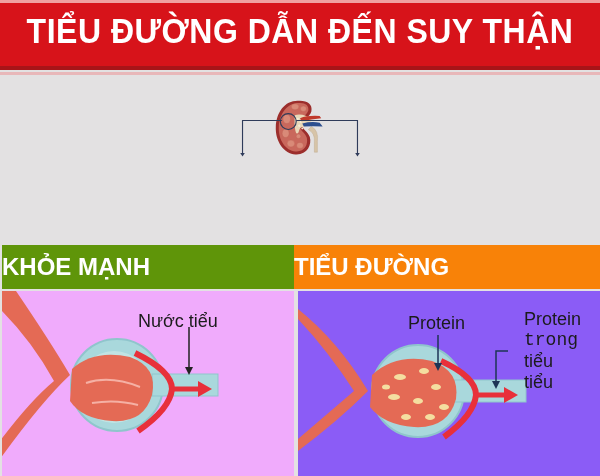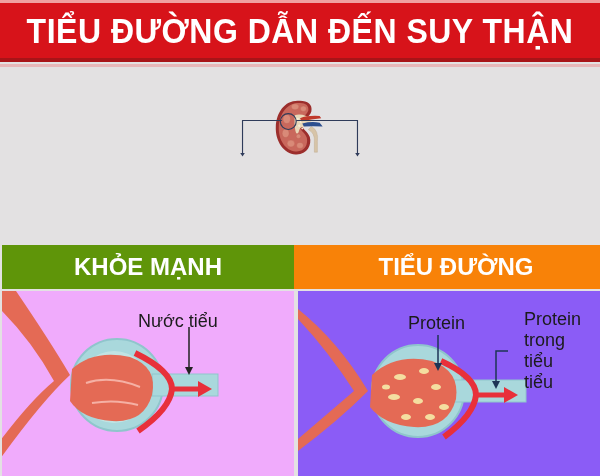--- a/index.html
+++ b/index.html
@@ -1,24 +1,24 @@
 <!DOCTYPE html>
 <html><head>
 <meta charset="utf-8">
 <style>
   html,body{margin:0;padding:0;}
   body{width:600px;height:476px;overflow:hidden;background:#e3e1e2;position:relative;font-family:"Liberation Sans",sans-serif;}
-  .banner{position:absolute;left:0;top:0;width:600px;height:62px;background:#d7131a;border-top:3px solid #f0a0a0;border-bottom:4px solid #a81418;box-sizing:border-box;}
+  .banner{position:absolute;left:0;top:0;width:600px;height:70px;background:#d7131a;border-top:3px solid #f0a0a0;border-bottom:4px solid #a81418;box-sizing:border-box;}
   .banner .stripe{position:absolute;left:0;right:0;bottom:-9px;height:3px;background:#e8b7b9;}
   .banner h1{margin:0;text-align:center;color:#fff;font-size:32px;font-weight:bold;line-height:56px;letter-spacing:0.5px;transform:scaleY(1.08);}
   .top-area{position:absolute;left:0;top:66px;width:600px;height:180px;}
   .panel{position:absolute;top:245px;height:231px;}
   .panel.left{left:2px;width:292px;}
   .panel.right{left:294px;width:324px;}
-  .panel .head{height:44px;color:#fff;font-weight:bold;font-size:24px;line-height:44px;text-align:center;}
+  .panel .head{height:44px;color:#fff;font-weight:bold;font-size:24px;line-height:44px;text-align:left;}
   .panel.left .head{background:#5f9509;}
   .panel.right .head{background:#f88208;}
   .panel .body{position:absolute;top:46px;bottom:0;left:0;right:0;}
   .panel.left .body{background:#f0abfc;}
   .panel.right .body{background:#8b5cf6;left:4px;}
   .label{position:absolute;color:#1b1b1b;font-size:18px;line-height:21px;}
   svg{position:absolute;left:0;top:0;}
 </style>
 </head>
 <body>
@@ -104,17 +104,17 @@
       <path d="M143,70 Q178,86 178,104 Q176,124 146,146" stroke="#e8303a" stroke-width="6" fill="none"></path>
       <path d="M178,104 L208,104" stroke="#e8303a" stroke-width="5"></path>
       <polygon points="206,96 220,104 206,112" fill="#e8303a"></polygon>
       <line x1="140" y1="44" x2="140" y2="74" stroke="#1e3556" stroke-width="1.5"></line>
       <polygon points="136,72 144,72 140,80" fill="#1e3556"></polygon>
       <polyline points="210,60 198,60 198,92" fill="none" stroke="#1e3556" stroke-width="1.5"></polyline>
       <polygon points="194,90 202,90 198,98" fill="#1e3556"></polygon>
     </svg>
     <div class="label" style="left:110px;top:22px;">Protein</div>
     <div class="label" style="left:226px;top:18px;">Protein</div>
-    <div class="label" style="left:226px;top:39px;">trong</div>
+    <div class="label" style="left:226px;top:39px;font-family:Liberation Mono, monospace;">trong</div>
     <div class="label" style="left:226px;top:60px;">tiểu</div>
     <div class="label" style="left:226px;top:81px;">tiểu</div>
   </div>
 </div>
 
 </body></html>

